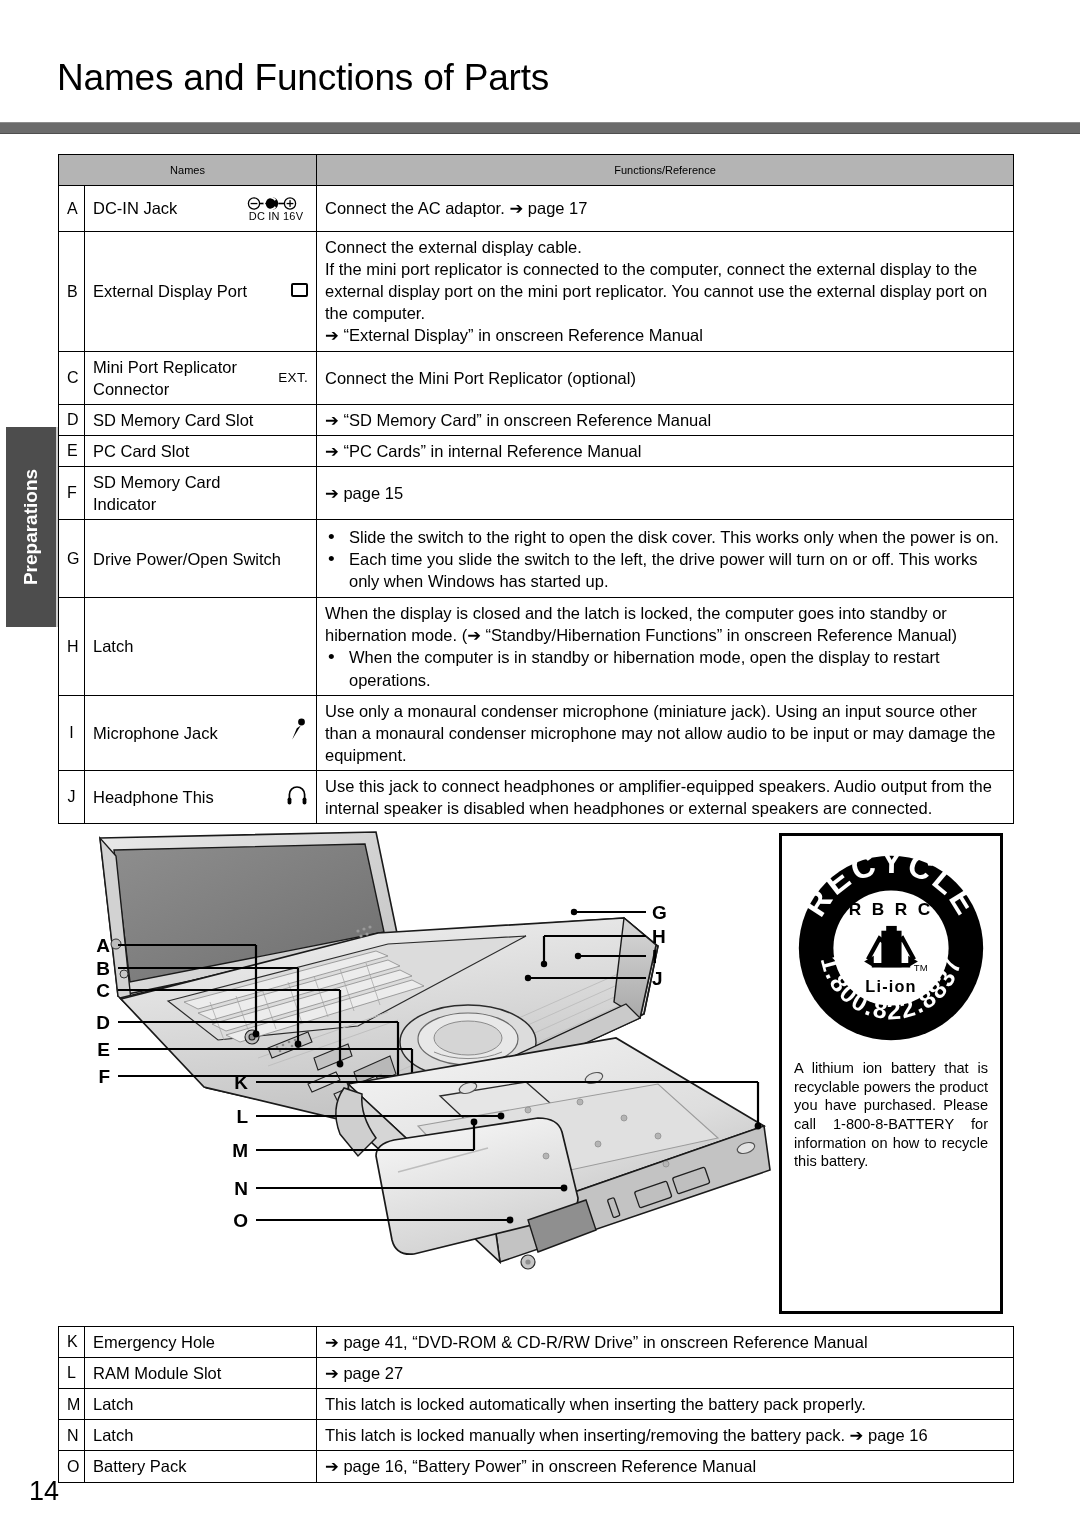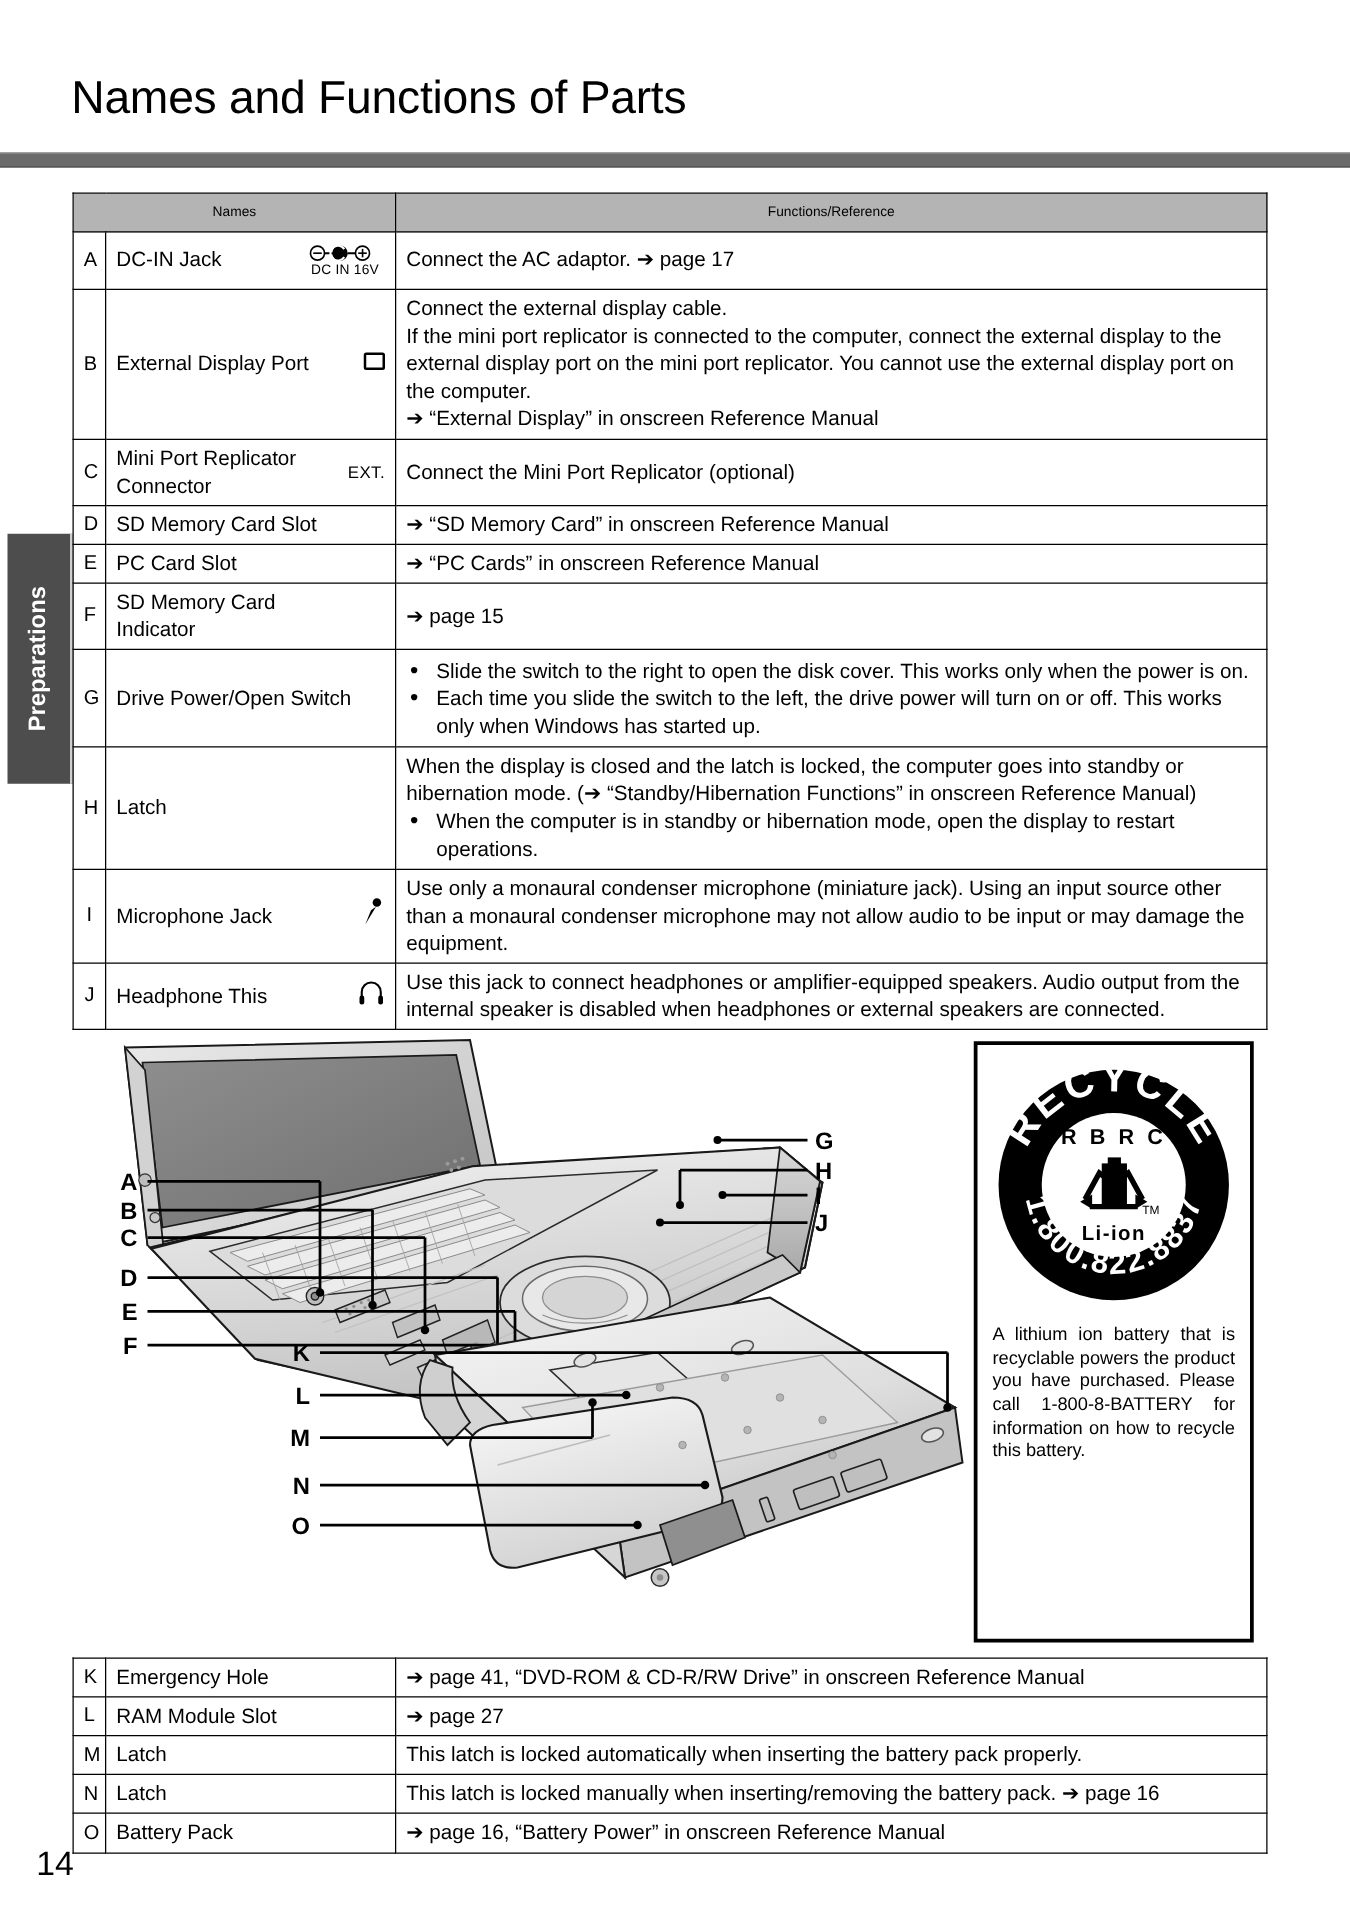--- a/index.html
+++ b/index.html
@@ -267,21 +267,21 @@
       <td><span>SD Memory Card Slot</span></td>
       <td class="fn">
         <p>➔ “SD Memory Card” in onscreen Reference Manual</p>
       </td>
     </tr>
 
     <tr id="r-E">
       <td class="col-key">E</td>
       <td><span>PC Card Slot</span></td>
       <td class="fn">
-        <p>➔ “PC Cards” in onscreen Reference Manual</p>
+        <p>➔ “PC Cards” in internal Reference Manual</p>
       </td>
     </tr>
 
     <tr id="r-F">
       <td class="col-key">F</td>
       <td>
         <span style="display:inline-block;max-width:150px">SD Memory Card Indicator</span>
       </td>
       <td class="fn">
         <p>➔ page 15</p>

